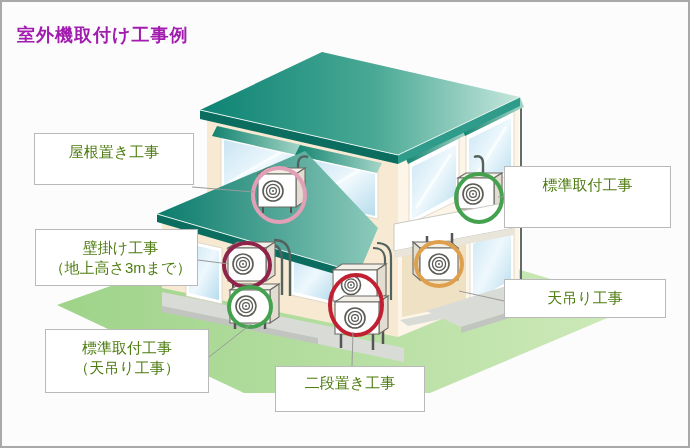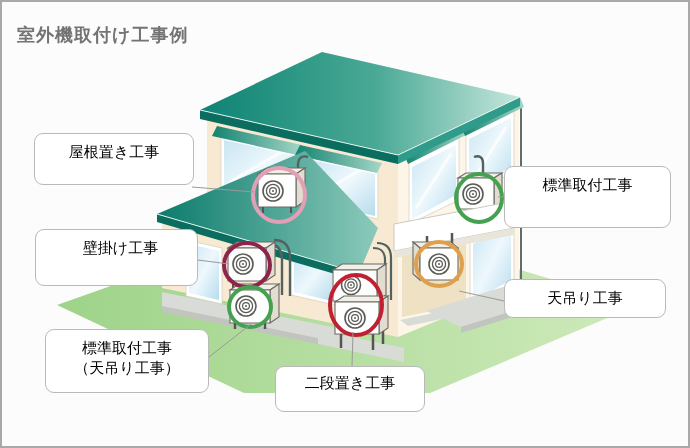--- a/index.html
+++ b/index.html
@@ -3,27 +3,27 @@
 <meta charset="utf-8">
 <style>
   html,body{margin:0;padding:0;background:#fff;}
   .page{
     position:relative;width:690px;height:448px;box-sizing:border-box;
     background:#fcfcfc;border:2px solid #a9a9a9;overflow:hidden;
     font-family:"Liberation Sans","DejaVu Sans",sans-serif;
   }
   .title{
     position:absolute;left:15px;top:21px;z-index:4;
-    font-size:18px;font-weight:600;color:#737373;letter-spacing:1px;
+    font-size:18px;font-weight:600;color:#a21caf;letter-spacing:1px;
   }
   svg.scene{position:absolute;left:0;top:0;z-index:1;}
   .label{
     position:absolute;z-index:3;box-sizing:border-box;
-    background:#fff;border:1px solid #b9b9b9;border-radius:9px;
-    text-align:center;font-size:15px;color:#000000;line-height:20px;
+    background:#fff;border:1px solid #b9b9b9;border-radius:0;
+    text-align:center;font-size:15px;color:#4d7c0f;line-height:20px;
     padding-top:8px;
   }
   .label span{display:block;}
 </style>
 </head>
 <body>
 
 <div class="page">
 
   <div class="title">室外機取付け工事例</div>
@@ -248,20 +248,21 @@
       <line x1="457" y1="289" x2="502" y2="299" stroke="#9a9a9a"></line>
     </g>
   </svg>
 
   <div class="label" style="left:32px;top:131px;width:160px;height:52px;">
     <span>屋根置き工事</span>
   </div>
 
   <div class="label" style="left:33px;top:227px;width:163px;height:57px;padding-left:8px;">
     <span>壁掛け工事</span>
+    <span>（地上高さ3mまで）</span>
   </div>
 
   <div class="label" style="left:43px;top:327px;width:164px;height:64px;">
     <span>標準取付工事</span>
     <span>（天吊り工事）</span>
   </div>
 
   <div class="label" style="left:273px;top:364px;width:150px;height:46px;font-family:Liberation Mono, monospace;">
     <span>二段置き工事</span>
   </div>

